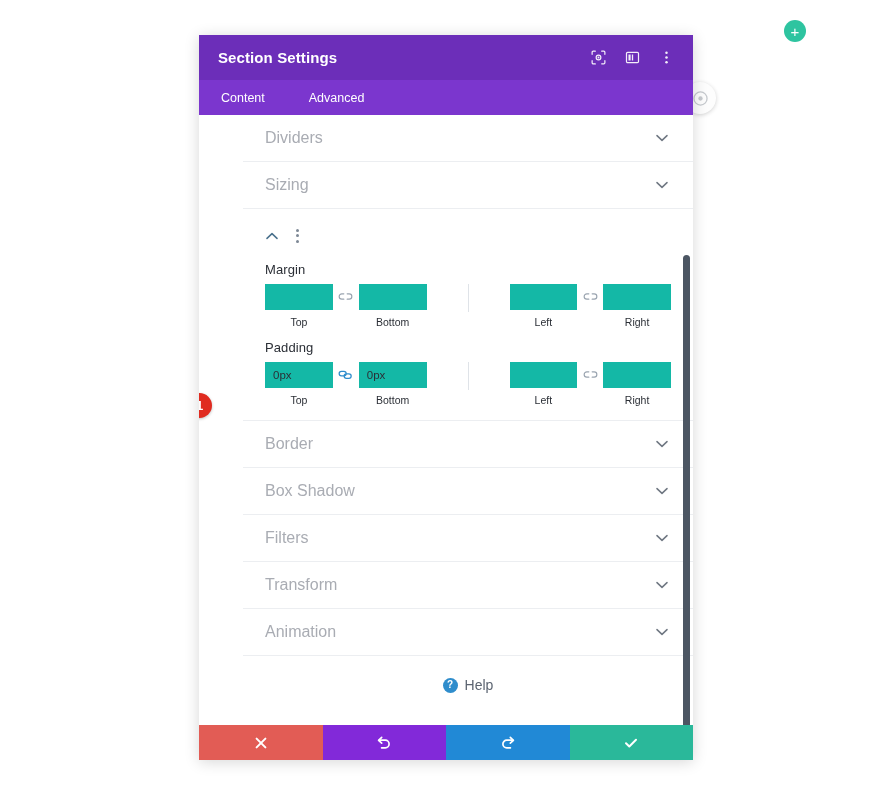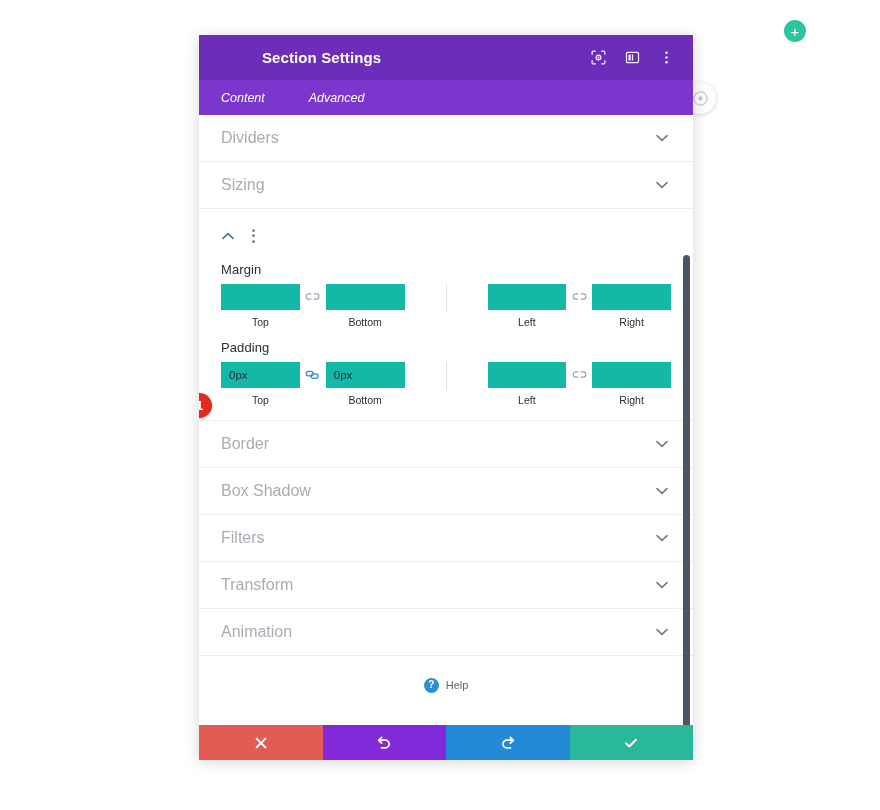--- a/index.html
+++ b/index.html
@@ -44,49 +44,49 @@
 
   
   .modal-header {
     height: 45px; background: #6C2EB9;
     display: flex; align-items: center;
     padding: 0 18px 0 19px;
     flex: 0 0 auto;
   }
   .modal-title {
     color: #ffffff; font-size: 15px; font-weight: bold;
-    letter-spacing: .1px; flex: 1 1 auto; margin-left: 44px;
+    letter-spacing: .1px; flex: 1 1 auto;
   }
   .header-icons { display: flex; align-items: center; gap: 16px; }
   .header-icons .hicon {
     width: 18px; height: 18px;
     display: flex; align-items: center; justify-content: center;
     opacity: .92;
   }
 
   
   .tab-bar {
     height: 35px; background: #7B36CE;
     display: flex; align-items: stretch;
     flex: 0 0 auto;
   }
   .tab {
     display: flex; align-items: center; justify-content: center;
     padding: 0 22px;
     color: #ffffff; font-size: 12.5px;
     white-space: nowrap;
-    font-style: italic;
   }
   .tab.active { background: #8E4BE0; }
 
   
   .modal-body {
     flex: 1 1 auto; position: relative;
     background: #fff;
     overflow: hidden;
+    padding-left: 44px;
   }
   .scroll-inner { padding-bottom: 2px; }
 
   
   .toggle-row {
     height: 47px;
     display: flex; align-items: center;
     padding: 0 24px 0 22px;
     border-bottom: 1px solid #eceef1;
     background: #fff;
@@ -161,21 +161,21 @@
     height: 58px; display: flex; align-items: center; justify-content: center;
     gap: 7px; background: #fff;
   }
   .help-icon {
     width: 15px; height: 15px; border-radius: 50%;
     background: #2f8dcc; color: #fff;
     font-size: 10px; font-weight: bold;
     display: flex; align-items: center; justify-content: center;
     line-height: 1;
   }
-  .help-text { font-size: 11px; color: #5c6471; }
+  .help-text { font-size: 14px; color: #5c6471; }
 
   
   .vscroll {
     position: absolute; right: 3px; top: 140px;
     width: 7px; height: 550px; border-radius: 4px;
     background: #4c5663;
     z-index: 10;
   }
 
   

